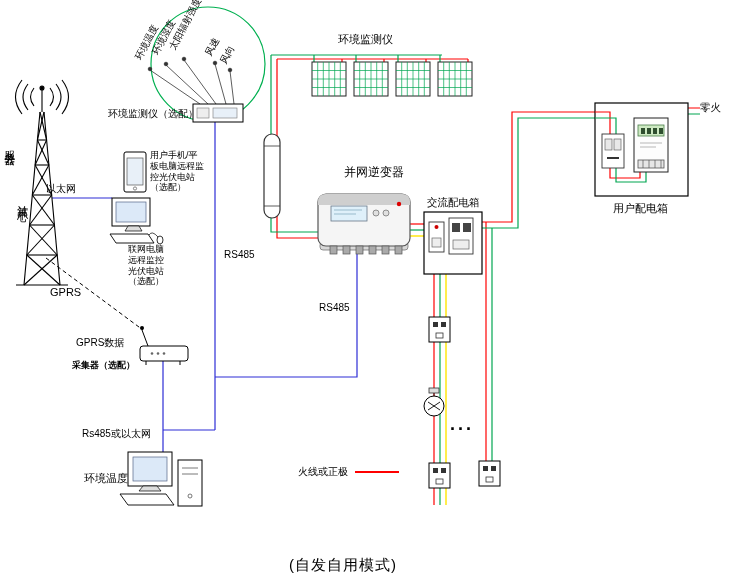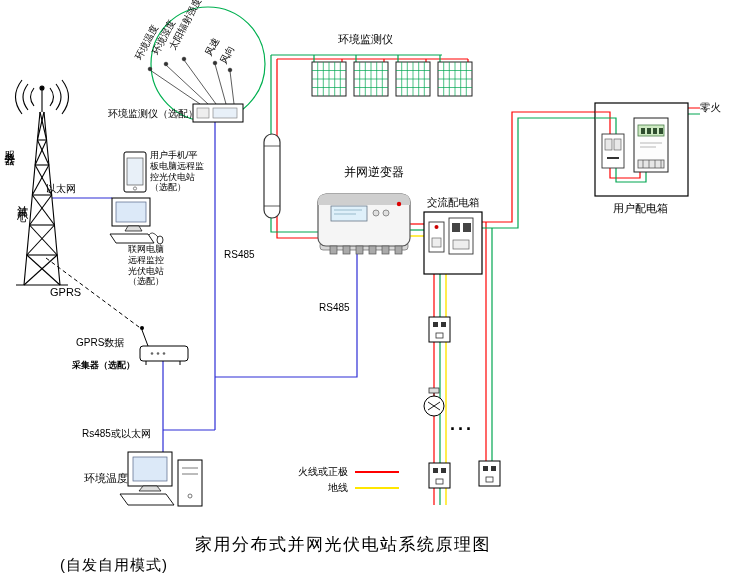--- a/index.html
+++ b/index.html
@@ -12,21 +12,21 @@
   .vtext{writing-mode:vertical-rl;text-orientation:upright;letter-spacing:2px;}
   .legend{position:absolute;left:278px;top:444px;margin-top:20px;}
   .lg-row{display:flex;align-items:center;height:16px;}
   .lg-label{width:70px;text-align:right;font-size:10px;}
   .lg-line{width:44px;height:2px;margin-left:7px;}
   .c-live{background:#ff0000;}
   .c-neutral{background:#00a651;}
   .c-ground{background:#ffe600;}
   .c-comm{background:#2d2dd6;}
   .title{position:absolute;left:60px;top:533px;width:566px;text-align:center;font-size:17px;letter-spacing:1.5px;}
-  .subtitle{position:absolute;left:60px;top:556px;width:566px;text-align:left;font-size:15px;letter-spacing:1px;}
+  .subtitle{position:absolute;left:60px;top:556px;width:566px;text-align:center;font-size:15px;letter-spacing:1px;}
   .dots{position:absolute;left:450px;top:414px;font-size:18px;font-weight:bold;letter-spacing:3px;}
 </style>
 </head>
 <body>
 
 <div class="stage">
 
 <svg width="730" height="582" viewBox="0 0 730 582">
   <defs>
     <g id="pvpanel">
@@ -300,22 +300,17 @@
 <div class="lbl" style="left:613px;top:202px;font-size:11px;">用户配电箱</div>
 <div class="lbl" style="left:700px;top:101px;font-size:10.5px;">零火</div>
 
 <div class="dots">...</div>
 
 <div class="legend">
   <div class="lg-row">
     <span class="lg-label">火线或正极</span>
     <span class="lg-line c-live"></span>
   </div>
-  <div class="lg-row">
-    <span class="lg-label">地线</span>
-    <span class="lg-line c-ground"></span>
-  </div>
 </div>
 
-<div class="title">家用分布式并网光伏电站系统原理图</div>
 <div class="subtitle">(自发自用模式)</div>
 
 </div>
 
 </body></html>

